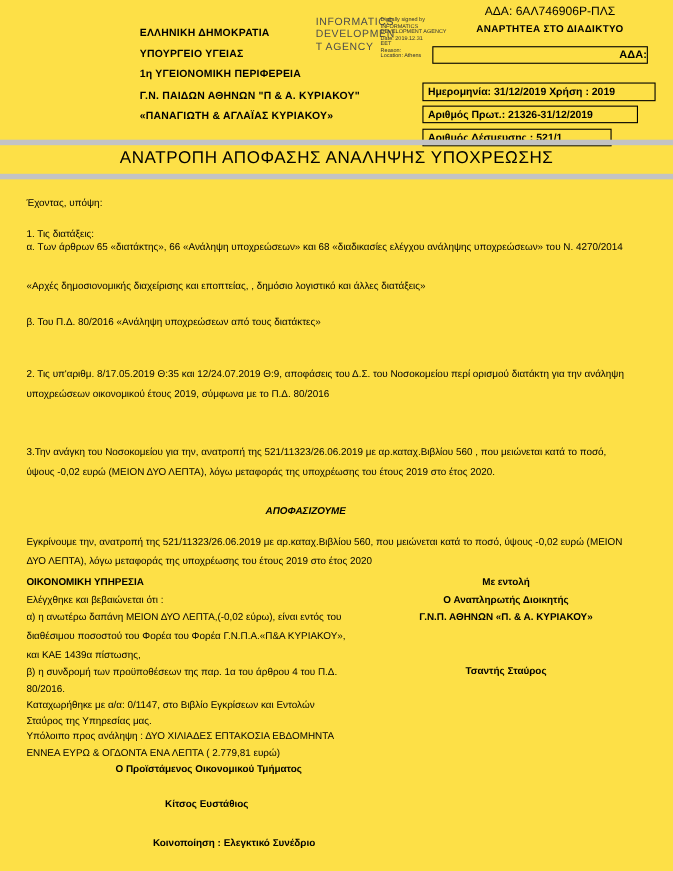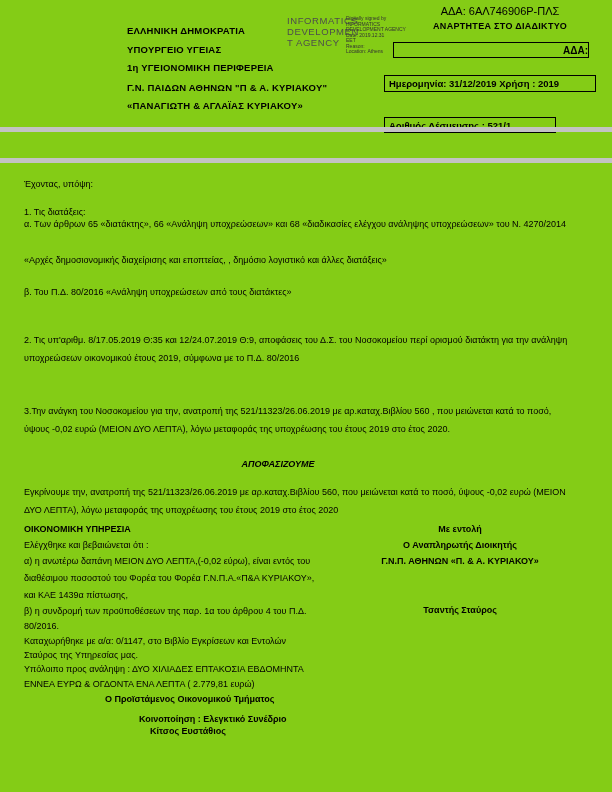--- a/index.html
+++ b/index.html
@@ -1,19 +1,19 @@
 <!DOCTYPE html>
 <html><head>
 <meta charset="utf-8">
 <style>
   html,body{margin:0;padding:0;background:#ffffff;}
   .page{
     position:relative;
     width:612px;height:792px;
-    background:#84cc16;
+    background:#fde047;
     font-family:"Liberation Sans", sans-serif;
     color:#000;
     overflow:hidden;
   }
   .t{position:absolute;white-space:nowrap;font-size:9px;line-height:11px;color:#000;}
   .b{font-weight:bold;}
   .org{font-size:9.5px;font-weight:bold;letter-spacing:0.2px;}
   .rule{position:absolute;left:0;width:612px;height:5px;background:#c3c3c3;}
   .doc-title{position:absolute;left:0;width:612px;text-align:center;font-size:15.5px;letter-spacing:0.5px;}
   .box{position:absolute;border:1.5px solid #000;font-size:9.5px;font-weight:bold;line-height:14px;padding:1px 0 0 4px;white-space:nowrap;box-sizing:border-box;}
@@ -46,23 +46,25 @@
 
   <div class="ada-box" style="top:42px;left:393px;width:196px;height:16px;text-align:right;">ΑΔΑ:</div>
 
   <div class="t org" style="top:25px;left:127px;">ΕΛΛΗΝΙΚΗ ΔΗΜΟΚΡΑΤΙΑ</div>
   <div class="t org" style="top:44px;left:127px;">ΥΠΟΥΡΓΕΙΟ ΥΓΕΙΑΣ</div>
   <div class="t org" style="top:62px;left:127px;">1η ΥΓΕΙΟΝΟΜΙΚΗ ΠΕΡΙΦΕΡΕΙΑ</div>
   <div class="t org" style="top:82px;left:127px;">Γ.Ν. ΠΑΙΔΩΝ ΑΘΗΝΩΝ "Π &amp; Α. ΚΥΡΙΑΚΟΥ"</div>
   <div class="t org" style="top:100px;left:127px;">«ΠΑΝΑΓΙΩΤΗ &amp; ΑΓΛΑΪΑΣ ΚΥΡΙΑΚΟΥ»</div>
 
   <div class="box" style="top:75px;left:384px;width:212px;height:17px;">Ημερομηνία: 31/12/2019 Χρήση : 2019</div>
+  <div class="box" style="top:96px;left:384px;width:196px;height:16px;">Αριθμός Πρωτ.: 21326-31/12/2019</div>
   <div class="box" style="top:117px;left:384px;width:172px;height:16px;">Αριθμός Δέσμευσης : 521/1</div>
 
   <div class="rule" style="top:127px;"></div>
+  <div class="doc-title" style="top:135px;">ΑΝΑΤΡΟΠΗ ΑΠΟΦΑΣΗΣ ΑΝΑΛΗΨΗΣ ΥΠΟΧΡΕΩΣΗΣ</div>
   <div class="rule" style="top:158px;"></div>
 
   <div class="t" style="top:179px;left:24px;">Έχοντας, υπόψη:</div>
   <div class="t" style="top:207px;left:24px;">1. Τις διατάξεις:</div>
   <div class="t" style="top:219px;left:24px;">α. Των άρθρων 65 «διατάκτης», 66 «Ανάληψη υποχρεώσεων» και 68 «διαδικασίες ελέγχου ανάληψης υποχρεώσεων» του Ν. 4270/2014</div>
   <div class="t" style="top:255px;left:24px;">«Αρχές δημοσιονομικής διαχείρισης και εποπτείας, , δημόσιο λογιστικό και άλλες διατάξεις»</div>
   <div class="t" style="top:287px;left:24px;">β. Του Π.Δ. 80/2016 «Ανάληψη υποχρεώσεων από τους διατάκτες»</div>
   <div class="t" style="top:335px;left:24px;">2. Τις υπ'αριθμ. 8/17.05.2019 Θ:35 και 12/24.07.2019 Θ:9, αποφάσεις του Δ.Σ. του Νοσοκομείου περί ορισμού διατάκτη για την ανάληψη</div>
   <div class="t" style="top:353px;left:24px;">υποχρεώσεων οικονομικού έτους 2019, σύμφωνα με το Π.Δ. 80/2016</div>
   <div class="t" style="top:406px;left:24px;">3.Την ανάγκη του Νοσοκομείου για την, ανατροπή της 521/11323/26.06.2019 με αρ.καταχ.Βιβλίου 560 , που μειώνεται κατά το ποσό,</div>
@@ -84,15 +86,15 @@
   <div class="t" style="top:664px;left:24px;">Υπόλοιπο προς ανάληψη : ΔΥΟ ΧΙΛΙΑΔΕΣ  ΕΠΤΑΚΟΣΙΑ ΕΒΔΟΜΗΝΤΑ</div>
   <div class="t" style="top:679px;left:24px;">ΕΝΝΕΑ ΕΥΡΩ &amp; ΟΓΔΟΝΤΑ ΕΝΑ ΛΕΠΤΑ ( 2.779,81 ευρώ)</div>
   <div class="t b" style="top:694px;left:105px;">Ο Προϊστάμενος Οικονομικού Τμήματος</div>
   <div class="t b" style="top:726px;left:150px;">Κίτσος Ευστάθιος</div>
 
   <div class="right-col" style="top:524px;">Με εντολή</div>
   <div class="right-col" style="top:540px;">Ο Αναπληρωτής Διοικητής</div>
   <div class="right-col" style="top:605px;">Τσαντής Σταύρος</div>
   <div class="right-col" style="top:556px;">Γ.Ν.Π. ΑΘΗΝΩΝ «Π. &amp; Α. ΚΥΡΙΑΚΟΥ»</div>
 
-  <div class="t b" style="top:714px;left:118px;padding-left:21px;">Κοινοποίηση : Ελεγκτικό Συνέδριο</div>
+  <div class="t b" style="top:761px;left:118px;padding-left:21px;">Κοινοποίηση : Ελεγκτικό Συνέδριο</div>
 
 </div>
 
 </body></html>

